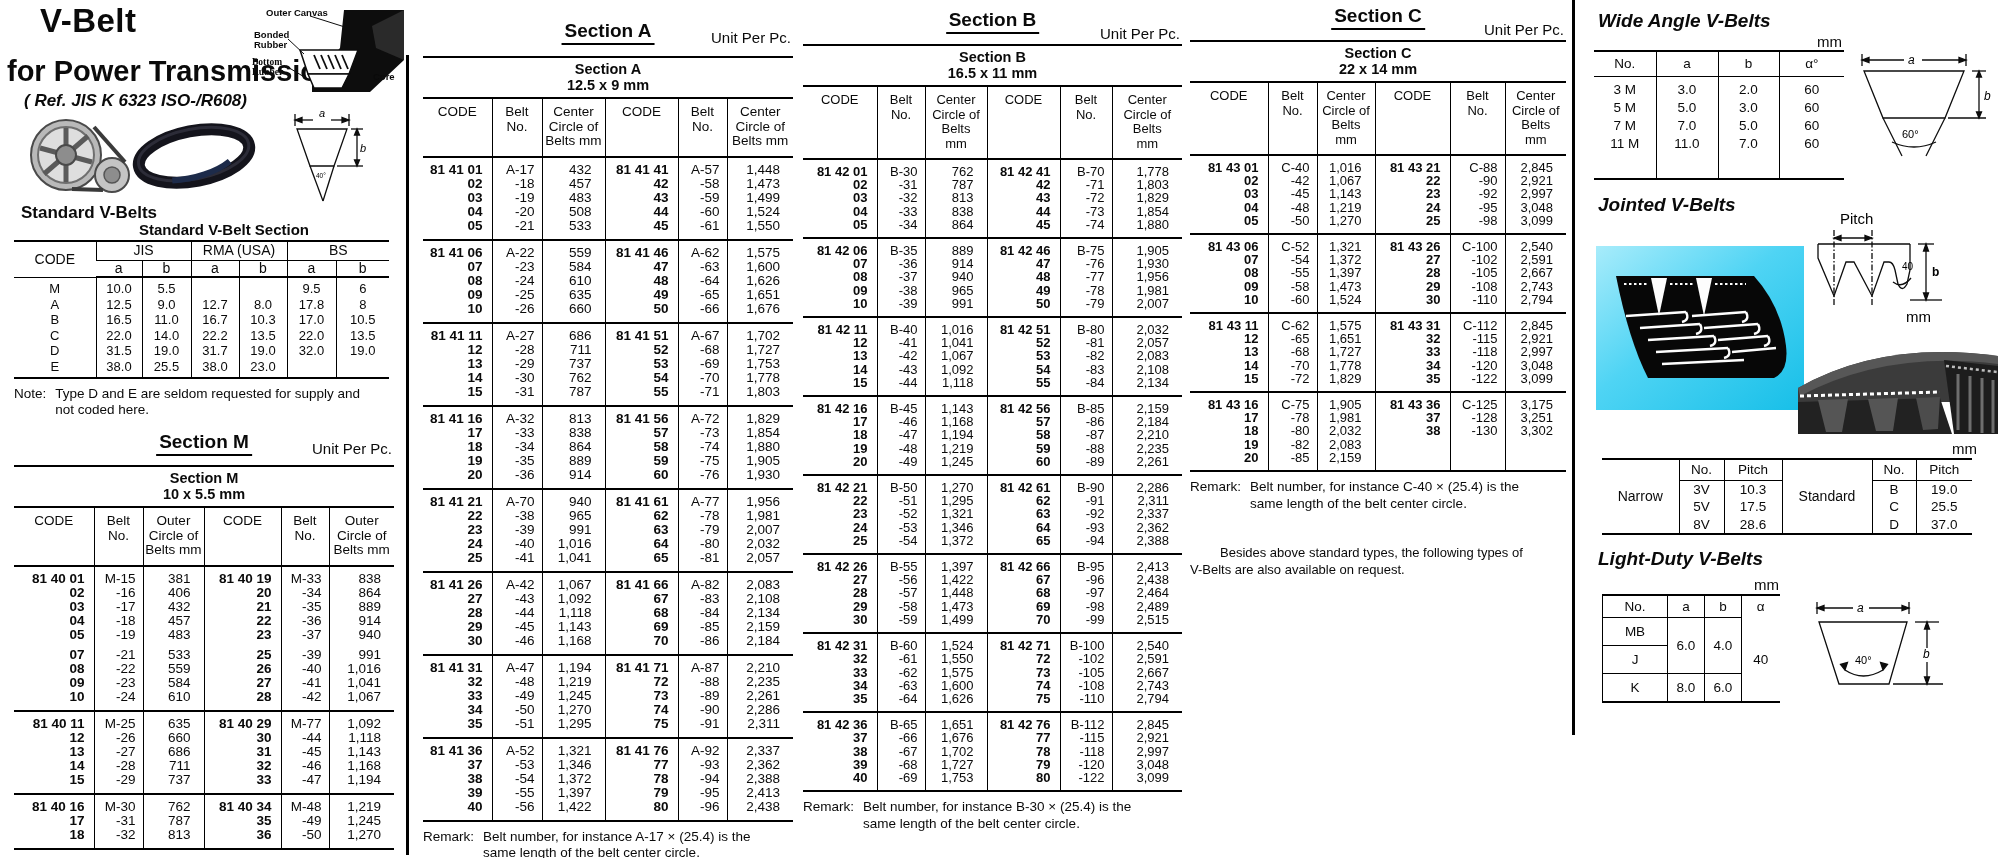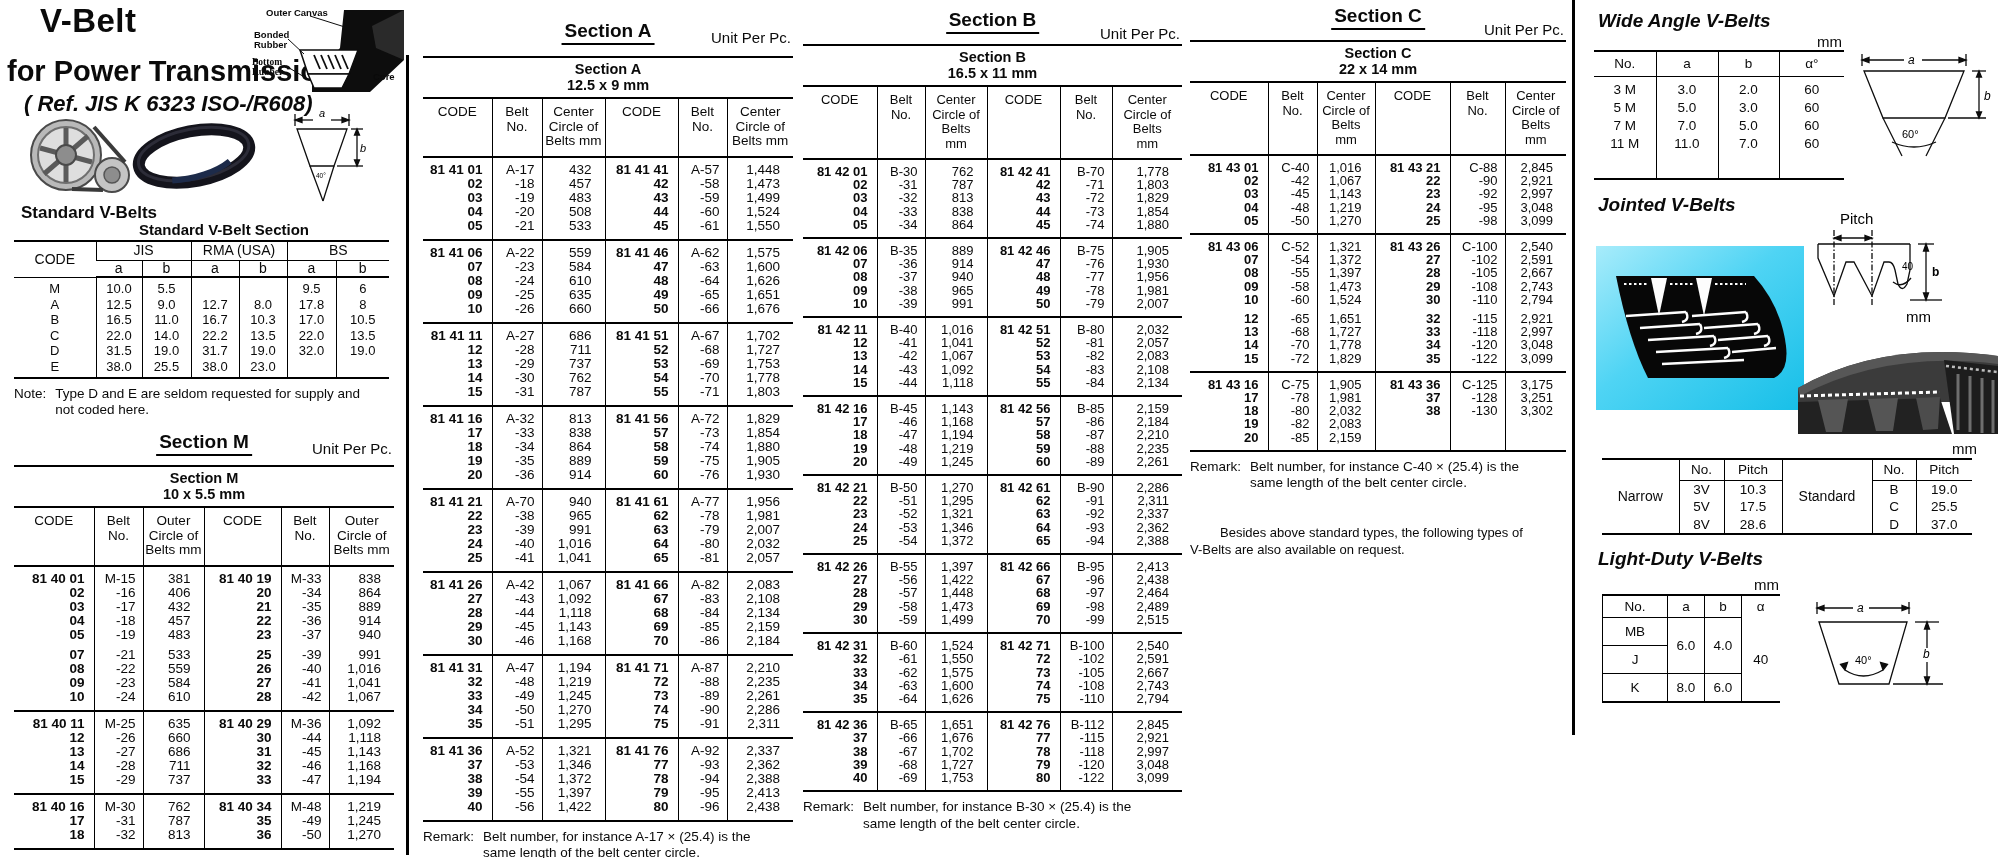--- a/index.html
+++ b/index.html
@@ -7,21 +7,21 @@
         font-family:"Liberation Sans",sans-serif;color:#0a0a0a;}
   [data-bind]{white-space:pre-line;}
 
   
   .abs{position:absolute;}
   .vline{position:absolute;width:2.5px;background:#000;}
 
   
   .main-title{left:40px;top:2px;font-size:33px;font-weight:900;letter-spacing:0.5px;}
   .main-subtitle{left:7px;top:55px;font-size:29px;font-weight:900;}
-  .main-ref{left:24px;top:91px;font-size:22px;font-weight:bold;font-style:italic;}
+  .main-ref{left:24px;top:91px;font-size:17px;font-weight:bold;font-style:italic;}
   .std-belts-label{left:21px;top:203px;font-size:17px;font-weight:bold;}
   .cs-lab{position:absolute;font-size:9.5px;line-height:9.5px;font-weight:bold;}
 
   
   .mflow{position:absolute;left:14px;top:221px;width:380px;}
   .std-title{text-align:center;font-size:15px;font-weight:bold;margin-left:40px;}
   .std-table{border-collapse:collapse;margin-top:2px;table-layout:fixed;width:375px;
              border-top:2.5px solid #000;border-bottom:2.5px solid #000;}
   .std-table td{font-size:13px;line-height:13.5px;text-align:center;padding:1px 0;}
   .std-table td+td{border-left:1.5px solid #000;margin-left:16px;}
@@ -382,21 +382,21 @@
               <td class="cell-circ" data-bind="sections.0.groups.1.l.4.2">610</td>
               <td class="cell-code" data-bind="sections.0.groups.1.r.4.0">28</td>
               <td class="cell-belt" data-bind="sections.0.groups.1.r.4.1">-42</td>
               <td class="cell-circ" data-bind="sections.0.groups.1.r.4.2">1,067</td>
             </tr>
             <tr class="gtop">
               <td class="cell-code" data-bind="sections.0.groups.2.l.0.0">81 40 11</td>
               <td class="cell-belt" data-bind="sections.0.groups.2.l.0.1">M-25</td>
               <td class="cell-circ" data-bind="sections.0.groups.2.l.0.2">635</td>
               <td class="cell-code" data-bind="sections.0.groups.2.r.0.0">81 40 29</td>
-              <td class="cell-belt" data-bind="sections.0.groups.2.r.0.1">M-36</td>
+              <td class="cell-belt" data-bind="sections.0.groups.2.r.0.1">M-77</td>
               <td class="cell-circ" data-bind="sections.0.groups.2.r.0.2">1,092</td>
             </tr>
             <tr class="">
               <td class="cell-code" data-bind="sections.0.groups.2.l.1.0">12</td>
               <td class="cell-belt" data-bind="sections.0.groups.2.l.1.1">-26</td>
               <td class="cell-circ" data-bind="sections.0.groups.2.l.1.2">660</td>
               <td class="cell-code" data-bind="sections.0.groups.2.r.1.0">30</td>
               <td class="cell-belt" data-bind="sections.0.groups.2.r.1.1">-44</td>
               <td class="cell-circ" data-bind="sections.0.groups.2.r.1.2">1,118</td>
             </tr>
@@ -1298,20 +1298,28 @@
               <td class="cell-belt" data-bind="sections.3.groups.1.r.3.1">-108</td>
               <td class="cell-circ" data-bind="sections.3.groups.1.r.3.2">2,743</td>
             </tr>
             <tr class="glast">
               <td class="cell-code" data-bind="sections.3.groups.1.l.4.0">10</td>
               <td class="cell-belt" data-bind="sections.3.groups.1.l.4.1">-60</td>
               <td class="cell-circ" data-bind="sections.3.groups.1.l.4.2">1,524</td>
               <td class="cell-code" data-bind="sections.3.groups.1.r.4.0">30</td>
               <td class="cell-belt" data-bind="sections.3.groups.1.r.4.1">-110</td>
               <td class="cell-circ" data-bind="sections.3.groups.1.r.4.2">2,794</td>
+            </tr>
+            <tr class="gtop">
+              <td class="cell-code" data-bind="sections.3.groups.2.l.0.0">81 43 11</td>
+              <td class="cell-belt" data-bind="sections.3.groups.2.l.0.1">C-62</td>
+              <td class="cell-circ" data-bind="sections.3.groups.2.l.0.2">1,575</td>
+              <td class="cell-code" data-bind="sections.3.groups.2.r.0.0">81 43 31</td>
+              <td class="cell-belt" data-bind="sections.3.groups.2.r.0.1">C-112</td>
+              <td class="cell-circ" data-bind="sections.3.groups.2.r.0.2">2,845</td>
             </tr>
             <tr class="">
               <td class="cell-code" data-bind="sections.3.groups.2.l.1.0">12</td>
               <td class="cell-belt" data-bind="sections.3.groups.2.l.1.1">-65</td>
               <td class="cell-circ" data-bind="sections.3.groups.2.l.1.2">1,651</td>
               <td class="cell-code" data-bind="sections.3.groups.2.r.1.0">32</td>
               <td class="cell-belt" data-bind="sections.3.groups.2.r.1.1">-115</td>
               <td class="cell-circ" data-bind="sections.3.groups.2.r.1.2">2,921</td>
             </tr>
             <tr class="">

